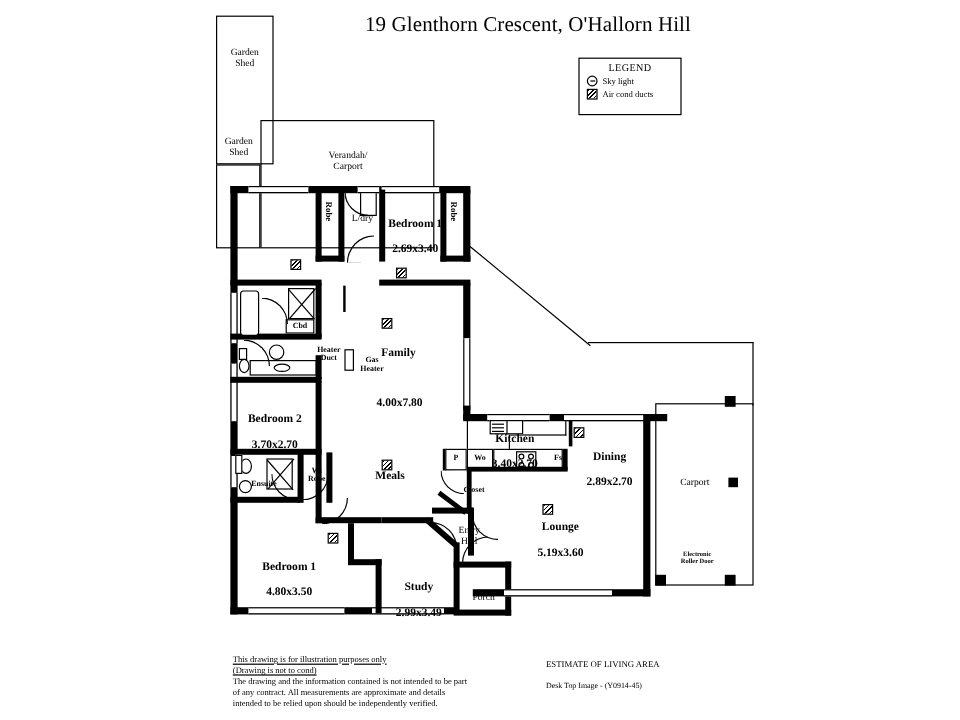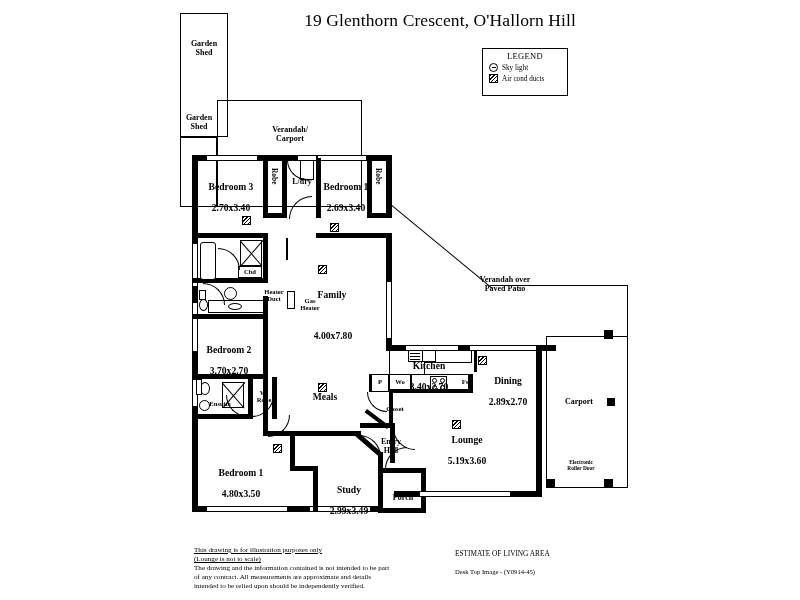--- a/index.html
+++ b/index.html
@@ -146,21 +146,21 @@
   .lbl {
     position: absolute;
     font-family: "Liberation Serif", serif;
     font-weight: bold;
     text-align: center;
     line-height: 1.08;
     white-space: pre-line;
     color: #000;
   }
   .lbl-room   { font-size: 9.6px; }
-  .lbl-small  { font-size: 8px; font-weight: bold; }
+  .lbl-small  { font-size: 8px; font-weight: normal; }
   .lbl-tiny   { font-size: 6.6px; font-weight: bold; }
   .lbl-micro  { font-size: 5.4px; font-weight: bold; }
   .lbl-vert {
     position: absolute;
     font-family: "Liberation Serif", serif;
     font-weight: bold;
     font-size: 7.4px;
     writing-mode: vertical-rl;
     text-orientation: mixed;
     white-space: nowrap;
@@ -216,22 +216,20 @@
 Shed</div>
 
   <div class="thin" style="left:217px; top:100px; width:145px; height:107px;"></div>
   <div class="lbl lbl-small" style="left:220px; top:98px; width:140px;margin-top:28px;">Verandah/
 Carport</div>
 
   <div class="thinline" style="left:392px; top:205px; width:130px; height:1.3px;
               transform-origin: 0 0; transform: rotate(39.5deg);"></div>
   <div class="thinline" style="left:490px; top:285px; width:138px; height:1.3px;"></div>
   <div class="thinline" style="left:627px; top:285px; width:1.3px; height:53px;"></div>
-  <div class="lbl lbl-small" style="left:440px; top:276px; width:130px;">Verandah over
-Paved Patio</div>
 
   <div class="thin" style="left:546px; top:336px; width:82px; height:152px;"></div>
   <div class="lbl lbl-small" style="left:548px; top:398px; width:62px;">Carport</div>
   <div class="pillar" style="left:607px; top:398px; width:8px; height:8px;"></div>
   <div class="pillar" style="left:604px; top:330px; width:9px; height:9px;"></div>
   <div class="pillar" style="left:546px; top:479px; width:9px; height:9px;"></div>
   <div class="pillar" style="left:604px; top:479px; width:9px; height:9px;"></div>
   <div class="lbl lbl-micro" style="left:551px; top:460px; width:60px;">Electronic
 Roller Door</div>
 
@@ -369,24 +367,20 @@
   <div class="thinline" style="left:286px; top:238px; width:2px; height:22px;"></div>
 
   <div class="ac-duct" style="left:242px; top:216px;"></div>
   <div class="ac-duct" style="left:330px; top:223px;"></div>
   <div class="ac-duct" style="left:318px; top:265px;"></div>
   <div class="ac-duct" style="left:318px; top:383px;"></div>
   <div class="ac-duct" style="left:273px; top:444px;"></div>
   <div class="ac-duct" style="left:478px; top:356px;"></div>
   <div class="ac-duct" style="left:452px; top:420px;"></div>
 
-  <div class="lbl lbl-room" style="left:198px; top:172px; width:66px;">
-    <span>Bedroom 3</span><br>
-    <span>2.70x3.40</span>
-  </div>
   <div class="lbl-vert" style="left:270px; top:168px;">Robe</div>
   <div class="lbl lbl-small" style="left:286px; top:178px; width:32px;">L/dry</div>
   <div class="lbl lbl-room" style="left:322px; top:172px; width:48px;">
     <span>Bedroom 1</span><br>
     <span>2.69x3.40</span>
   </div>
   <div class="lbl-vert" style="left:374px; top:168px;">Robe</div>
 
   <div class="lbl lbl-room" style="left:302px; top:280px; width:60px;">
     <span>Family</span>
@@ -430,21 +424,21 @@
     <span>Dining</span><br>
     <span>2.89x2.70</span>
   </div>
   <div class="lbl lbl-room" style="left:434px; top:425px; width:66px;">
     <span>Lounge</span><br>
     <span>5.19x3.60</span>
   </div>
 
   <div id="footer-left">
     <span class="u">This drawing is for illustration purposes only</span>
-    <span class="u">(Lounge is not to scale)</span>
+    <span class="u">(Drawing is not to cond)</span>
     <span>The drawing and the information contained is not intended to be part of any contract.  All measurements are approximate and details intended to be relied upon should be independently verified.</span>
   </div>
 
   <div id="footer-right">
     <div>ESTIMATE OF LIVING AREA</div>
     <div class="blk2">Desk Top Image - (Y0914-45)</div>
   </div>
 
 </div>
 

